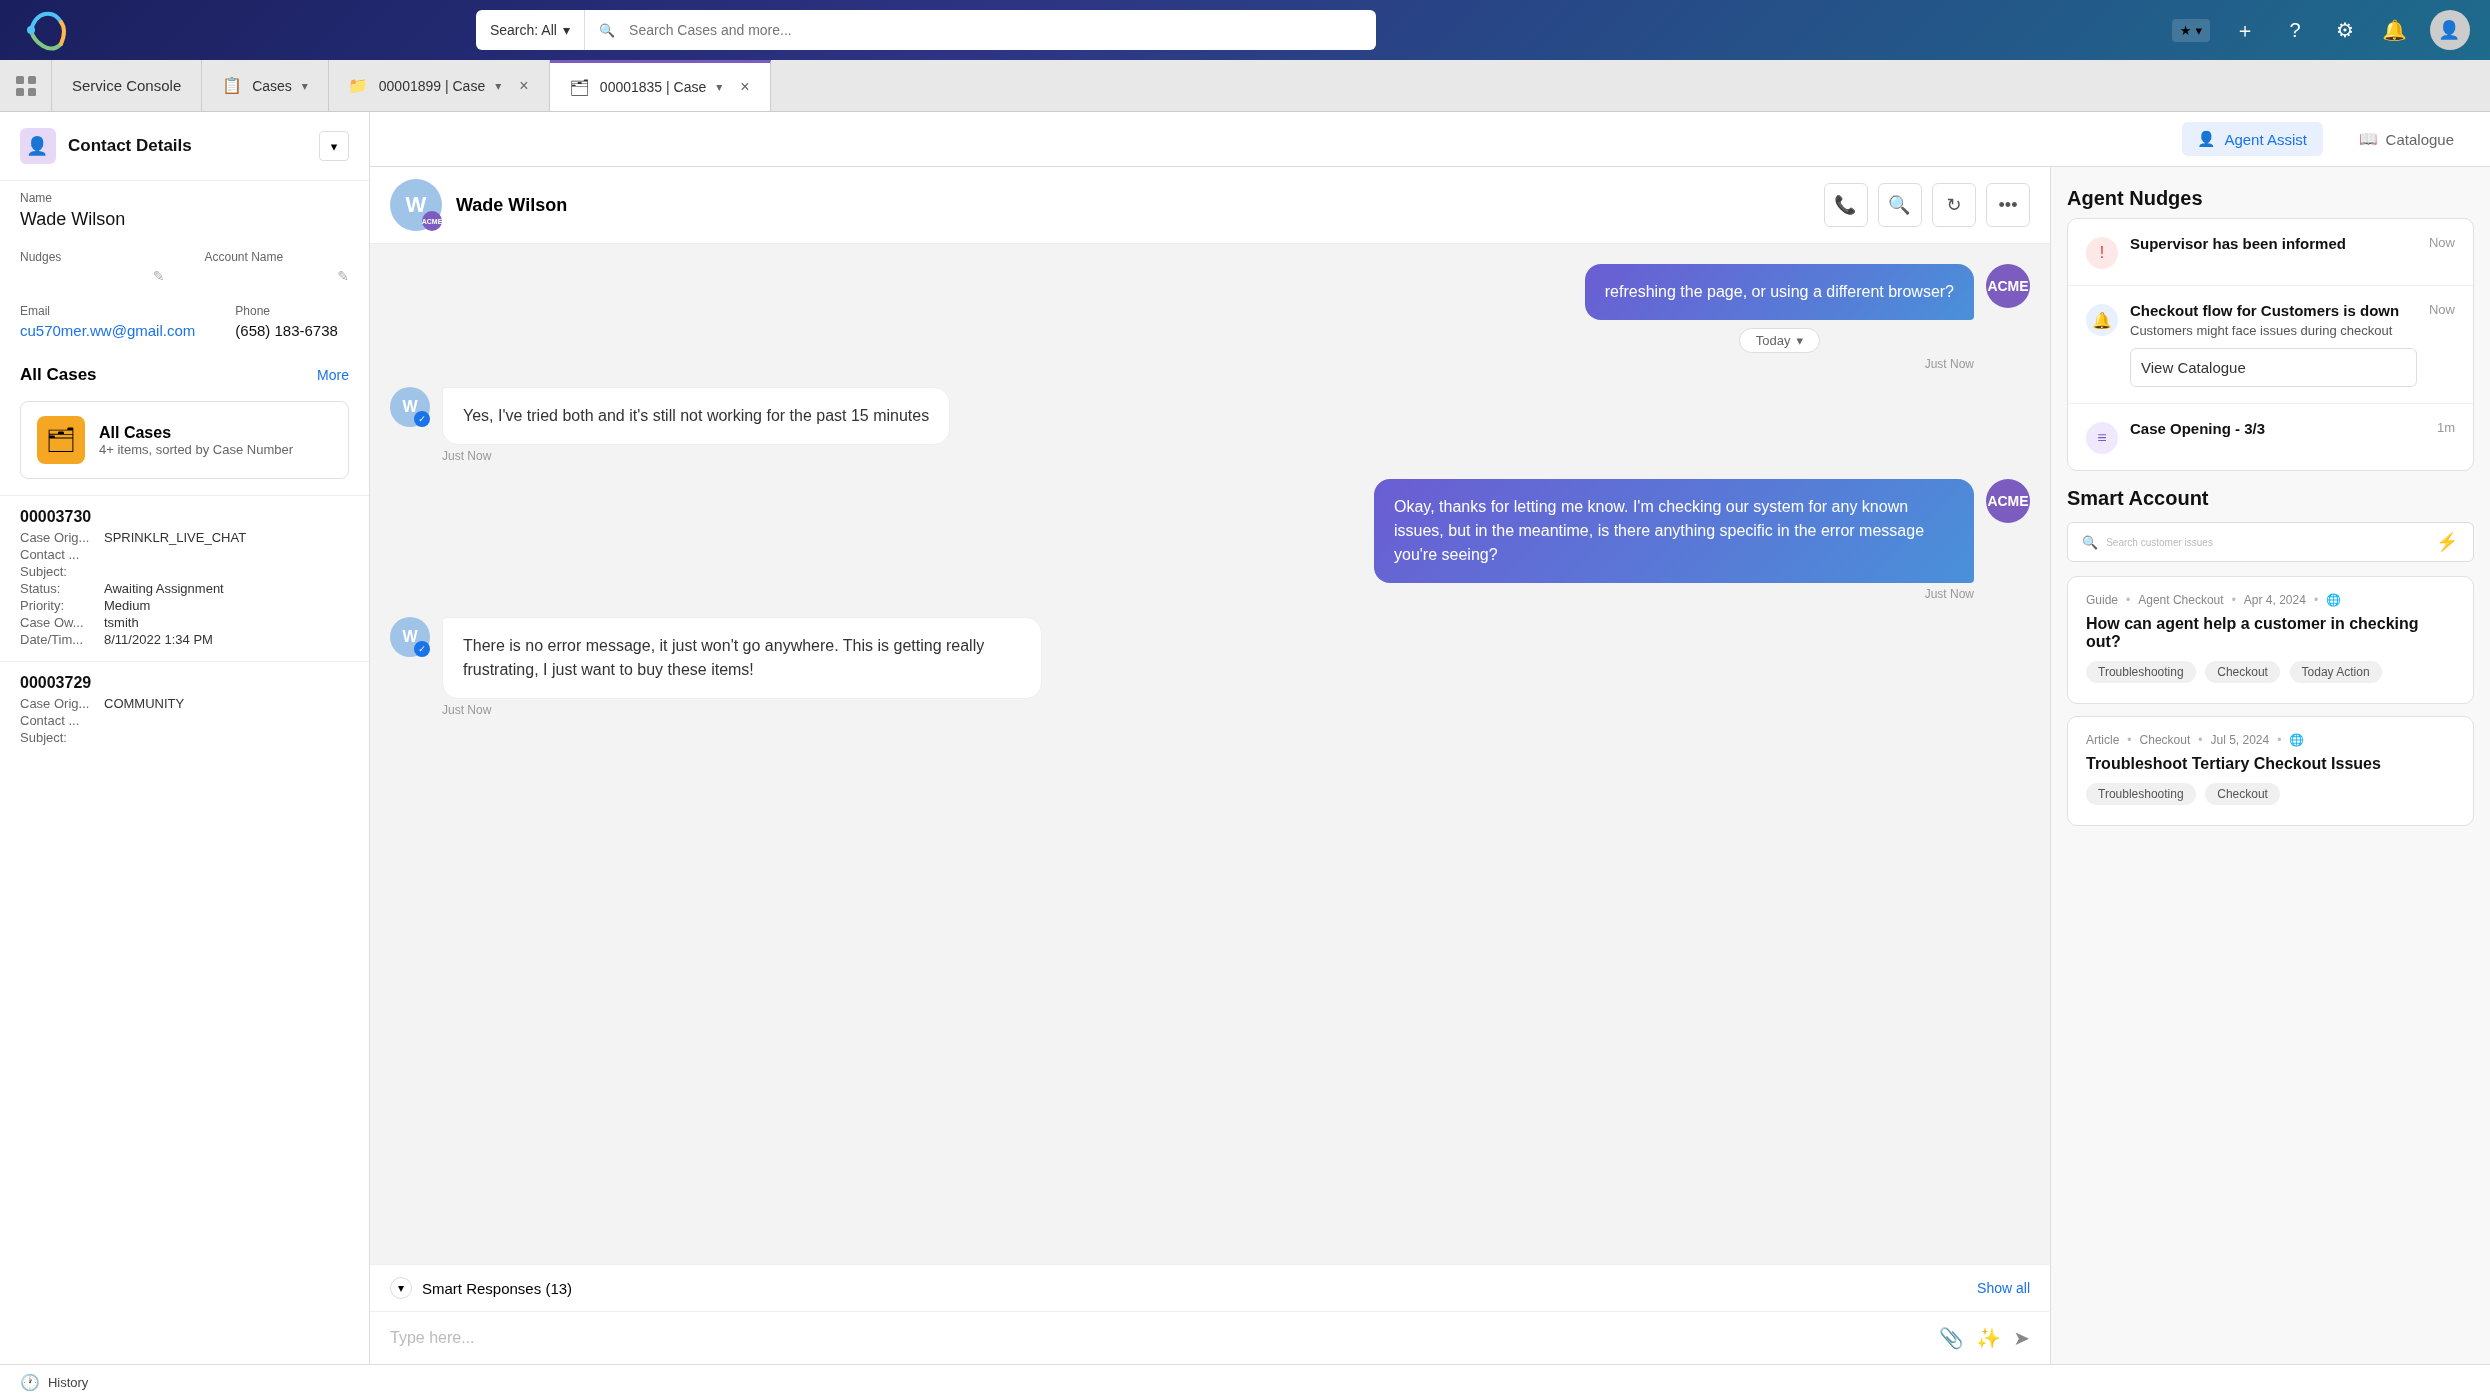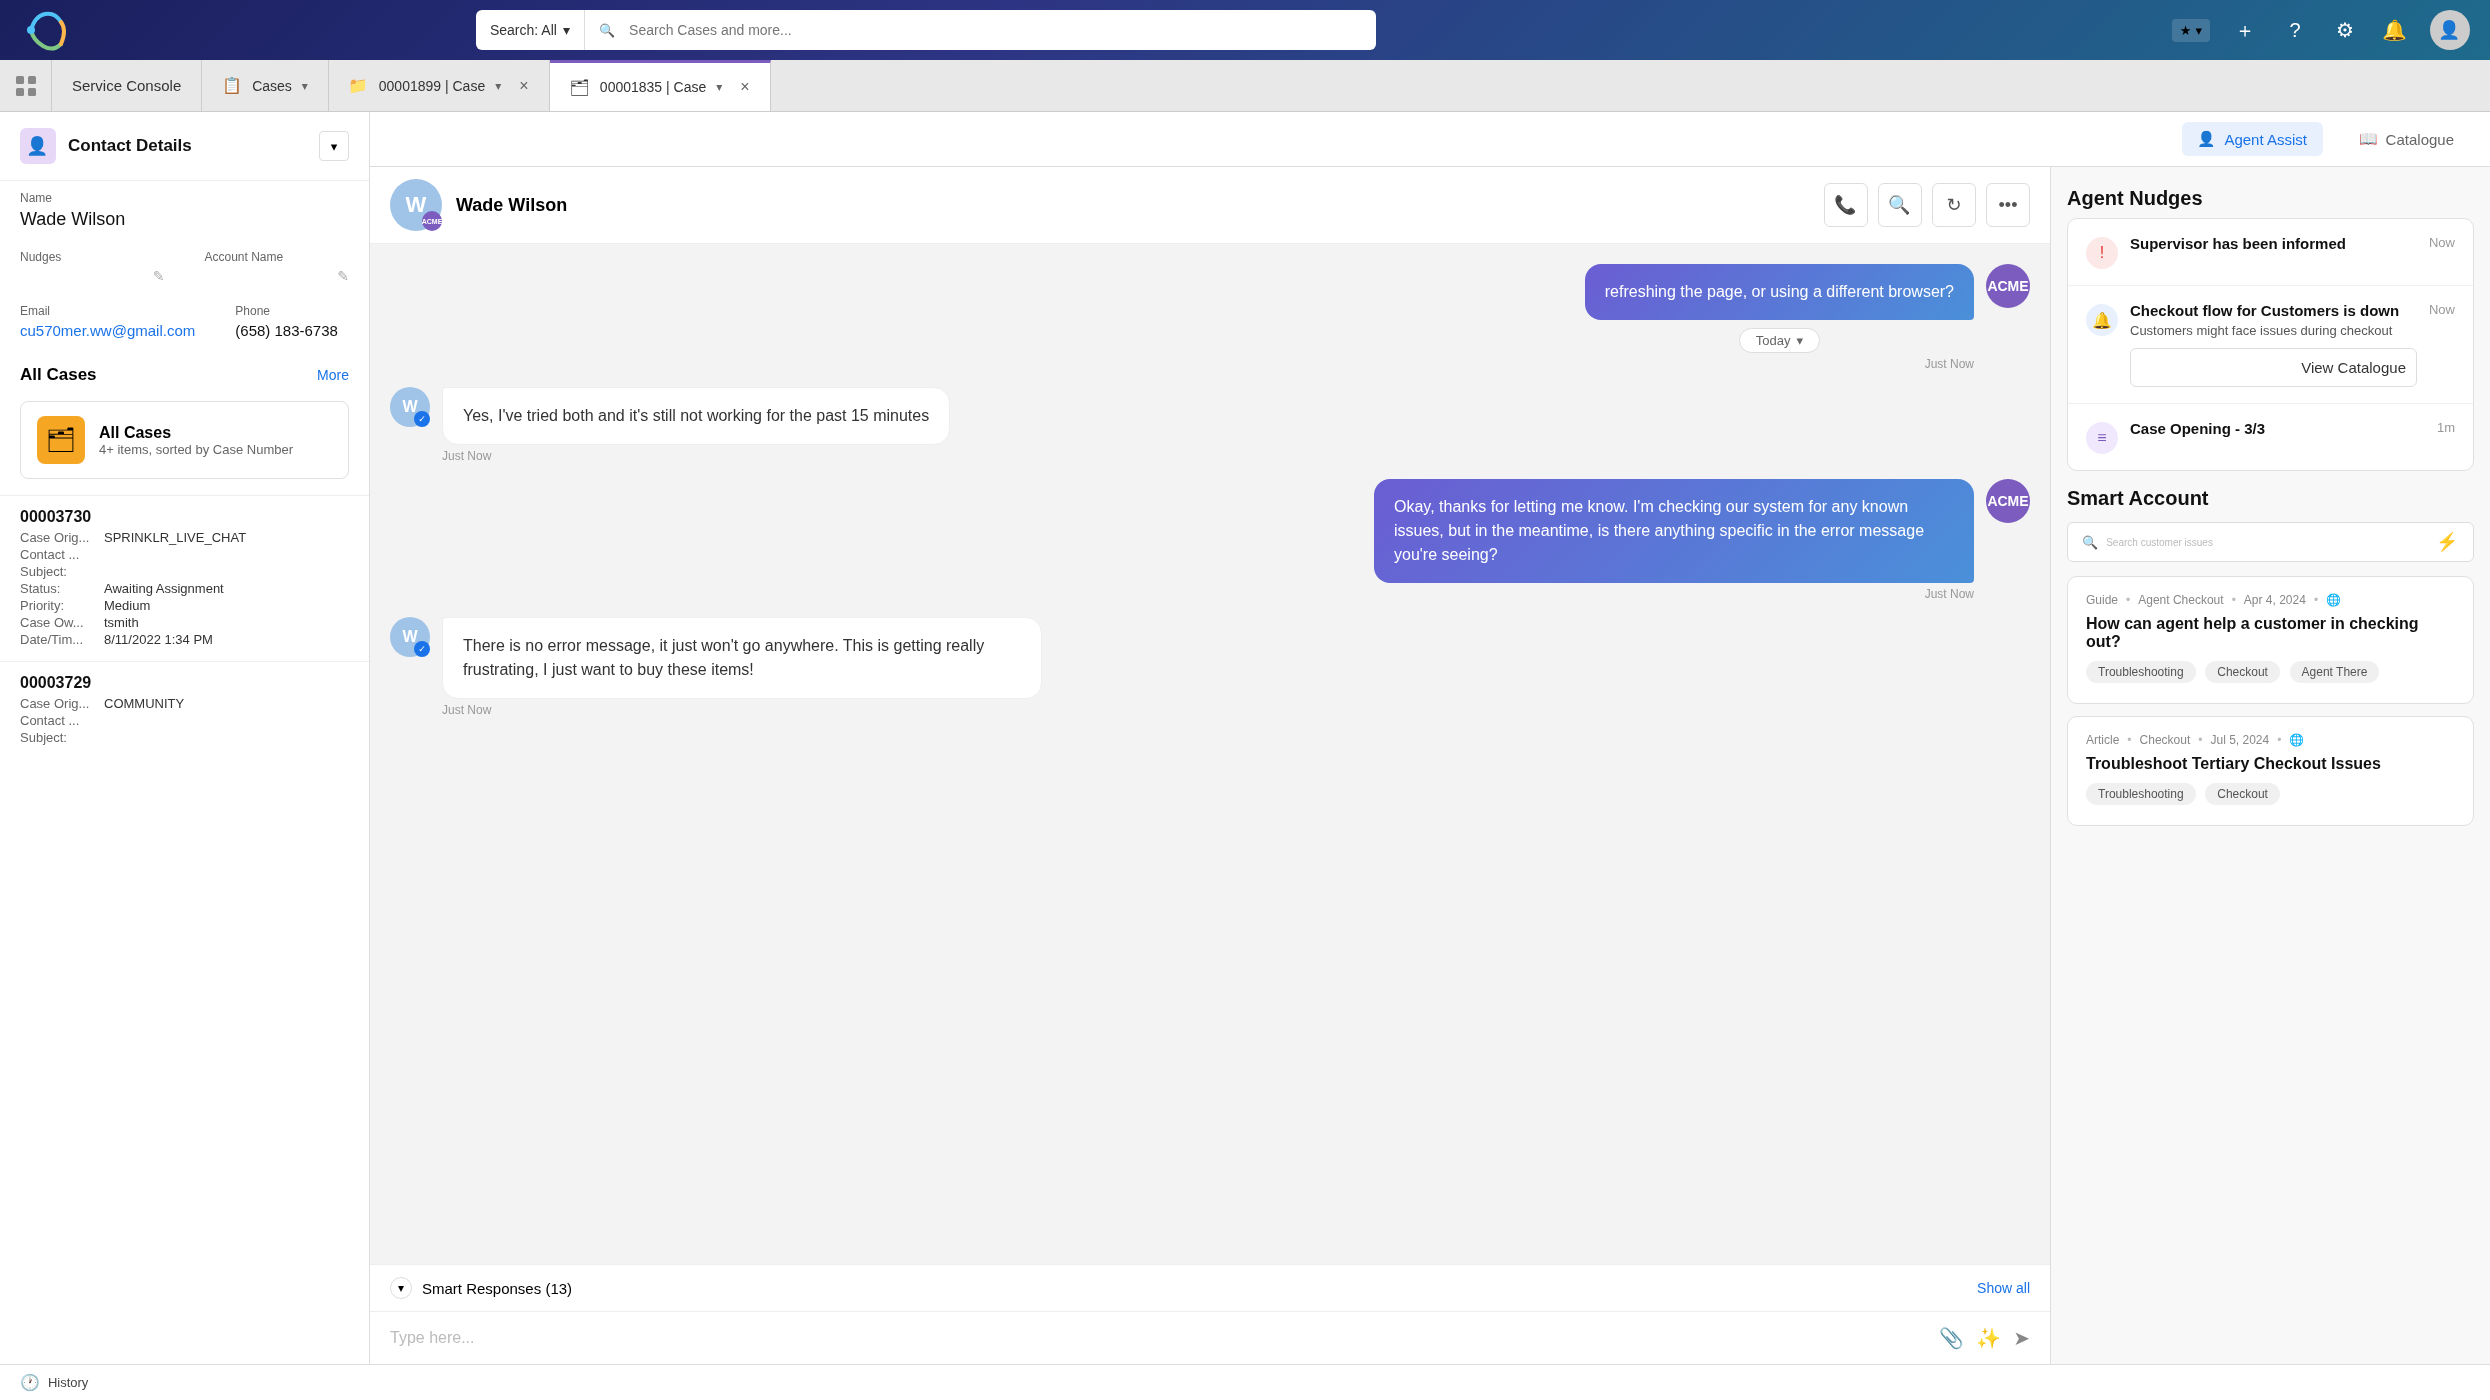--- a/index.html
+++ b/index.html
@@ -262,21 +262,21 @@
     .nudge-icon-wrap { width: 32px; height: 32px; border-radius: 50%; display: flex; align-items: center; justify-content: center; font-size: 16px; flex-shrink: 0; margin-top: 2px; }
     .nudge-icon-red { background: #fde8e8; color: #e53935; }
     .nudge-icon-bell { background: #e8f0fd; color: #1a73e8; }
     .nudge-icon-list { background: #f0e8fd; color: #7c5cbf; }
     .nudge-content { flex: 1; }
     .nudge-title { font-size: 15px; font-weight: 600; color: #111; margin-bottom: 4px; }
     .nudge-sub { font-size: 13px; color: #555; margin-bottom: 10px; }
     .nudge-time { font-size: 13px; color: #999; white-space: nowrap; }
     .view-catalogue-btn {
       display: block;
-      text-align: right;
+      text-align: left;
       background: white;
       border: 1px solid #ddd;
       border-radius: 6px;
       padding: 10px;
       font-size: 15px;
       font-weight: 500;
       color: #333;
       cursor: pointer;
     }
 
@@ -628,21 +628,21 @@
               <span>Agent Checkout</span>
               <span class="assist-meta-dot">•</span>
               <span>Apr 4, 2024</span>
               <span class="assist-meta-dot">•</span>
               <span style="color:#1a73e8;">🌐</span>
             </div>
             <div class="assist-title">How can agent help a customer in checking out?</div>
             <div>
               <span class="tag">Troubleshooting</span>
               <span class="tag">Checkout</span>
-              <span class="tag">Agent There</span>
+              <span class="tag">Today Action</span>
             </div>
           </div>
 
           <div class="assist-card">
             <div class="assist-meta">
               <span>Article</span>
               <span class="assist-meta-dot">•</span>
               <span>Checkout</span>
               <span class="assist-meta-dot">•</span>
               <span>Jul 5, 2024</span>

